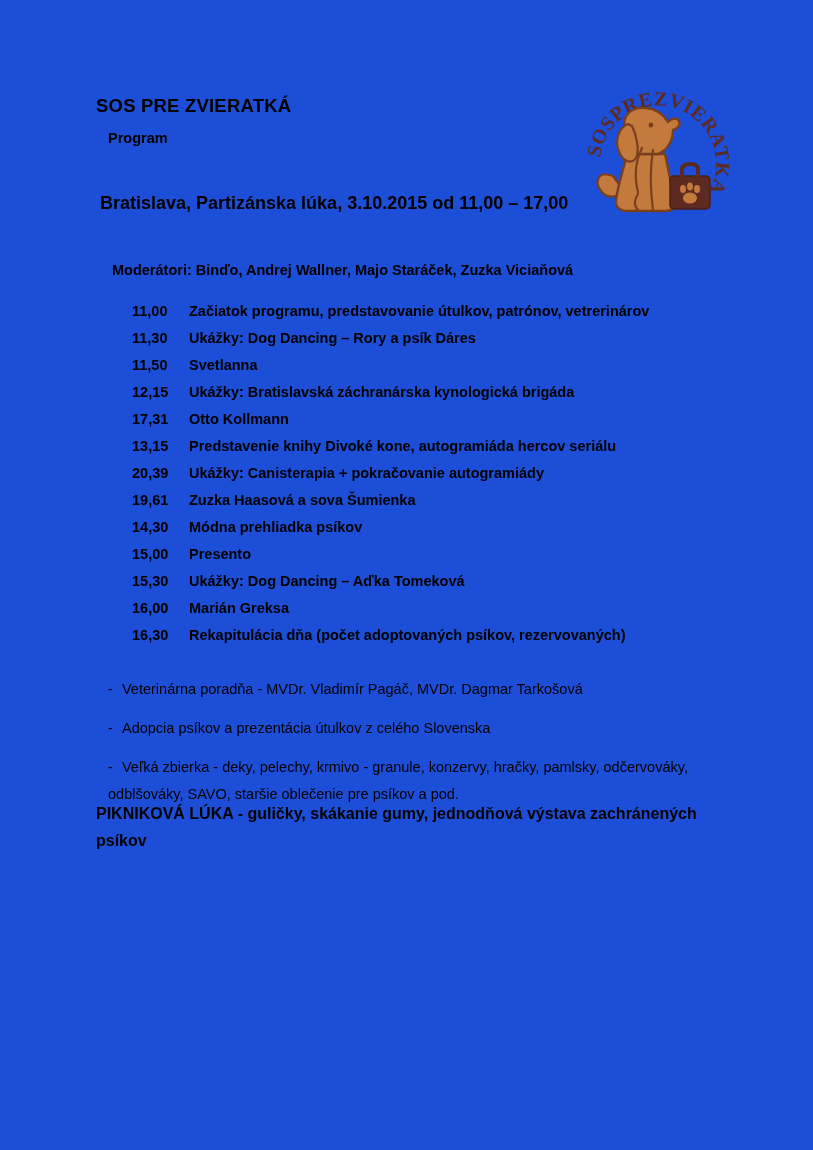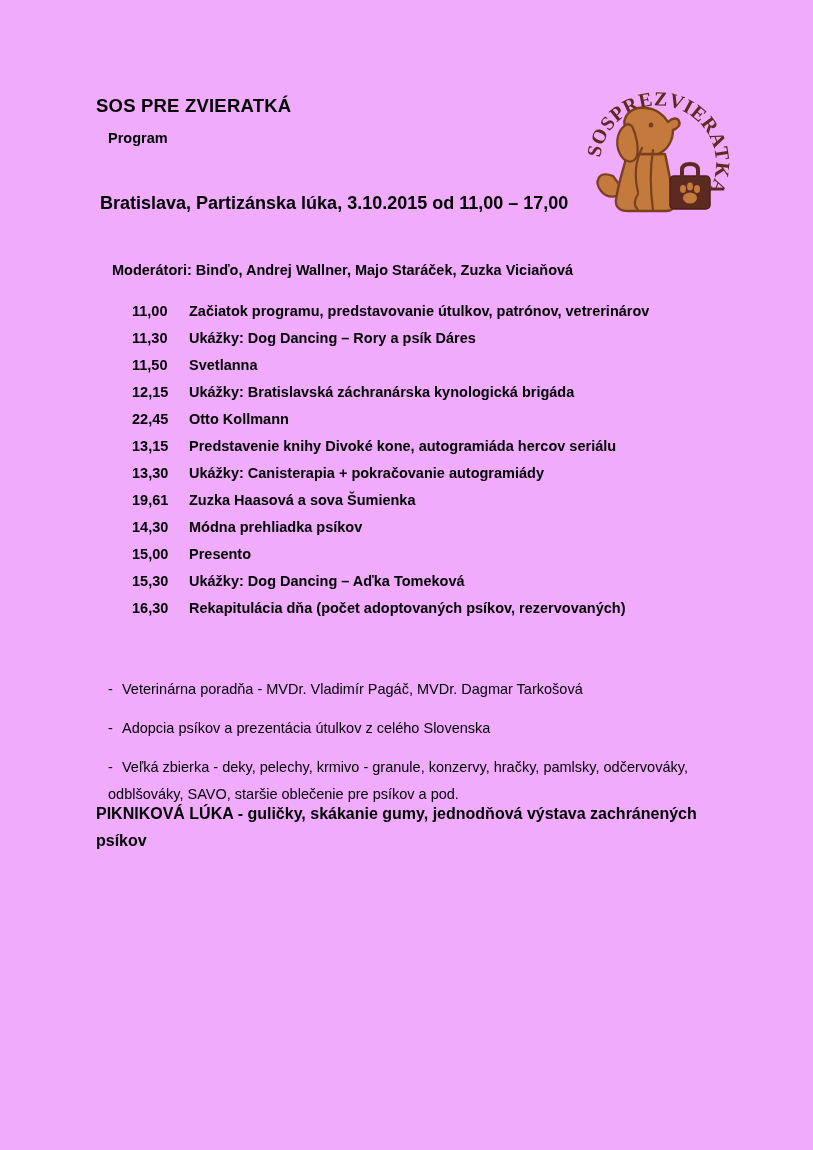--- a/index.html
+++ b/index.html
@@ -13,21 +13,21 @@
     height: 1150px;
     position: relative;
     font-family: "Liberation Sans", "DejaVu Sans", sans-serif;
     color: #000000;
     -webkit-font-smoothing: antialiased;
   }
 
   .page {
     position: absolute;
     inset: 0;
-    background: #f0abfc;
+    background: #1d4ed8;
     overflow: hidden;
   }
 
   .content {
     position: absolute;
     left: 96px;
     top: 94px;
     width: 640px;
   }
 
@@ -212,46 +212,50 @@
       </div>
       <div class="sched-row">
         <span class="sched-time">11,50</span>
         <span class="sched-desc">Svetlanna</span>
       </div>
       <div class="sched-row">
         <span class="sched-time">12,15</span>
         <span class="sched-desc">Ukážky: Bratislavská záchranárska kynologická brigáda</span>
       </div>
       <div class="sched-row">
-        <span class="sched-time">22,45</span>
+        <span class="sched-time">17,31</span>
         <span class="sched-desc">Otto Kollmann</span>
       </div>
       <div class="sched-row">
         <span class="sched-time">13,15</span>
         <span class="sched-desc">Predstavenie knihy Divoké kone, autogramiáda hercov seriálu</span>
       </div>
       <div class="sched-row">
-        <span class="sched-time">13,30</span>
+        <span class="sched-time">20,39</span>
         <span class="sched-desc">Ukážky: Canisterapia + pokračovanie autogramiády</span>
       </div>
       <div class="sched-row">
         <span class="sched-time">19,61</span>
         <span class="sched-desc">Zuzka Haasová a sova Šumienka</span>
       </div>
       <div class="sched-row">
         <span class="sched-time">14,30</span>
         <span class="sched-desc">Módna prehliadka psíkov</span>
       </div>
       <div class="sched-row">
         <span class="sched-time">15,00</span>
         <span class="sched-desc">Presento</span>
       </div>
       <div class="sched-row">
         <span class="sched-time">15,30</span>
         <span class="sched-desc">Ukážky: Dog Dancing – Aďka Tomeková</span>
+      </div>
+      <div class="sched-row">
+        <span class="sched-time">16,00</span>
+        <span class="sched-desc">Marián Greksa</span>
       </div>
       <div class="sched-row">
         <span class="sched-time">16,30</span>
         <span class="sched-desc">Rekapitulácia dňa (počet adoptovaných psíkov, rezervovaných)</span>
       </div>
     </div>
 
     <div class="notes">
       <p class="note"><span class="dash">-</span><span>Veterinárna poradňa - MVDr. Vladimír Pagáč, MVDr. Dagmar Tarkošová</span></p>
       <p class="note"><span class="dash">-</span><span>Adopcia psíkov a prezentácia útulkov z celého Slovenska</span></p>

